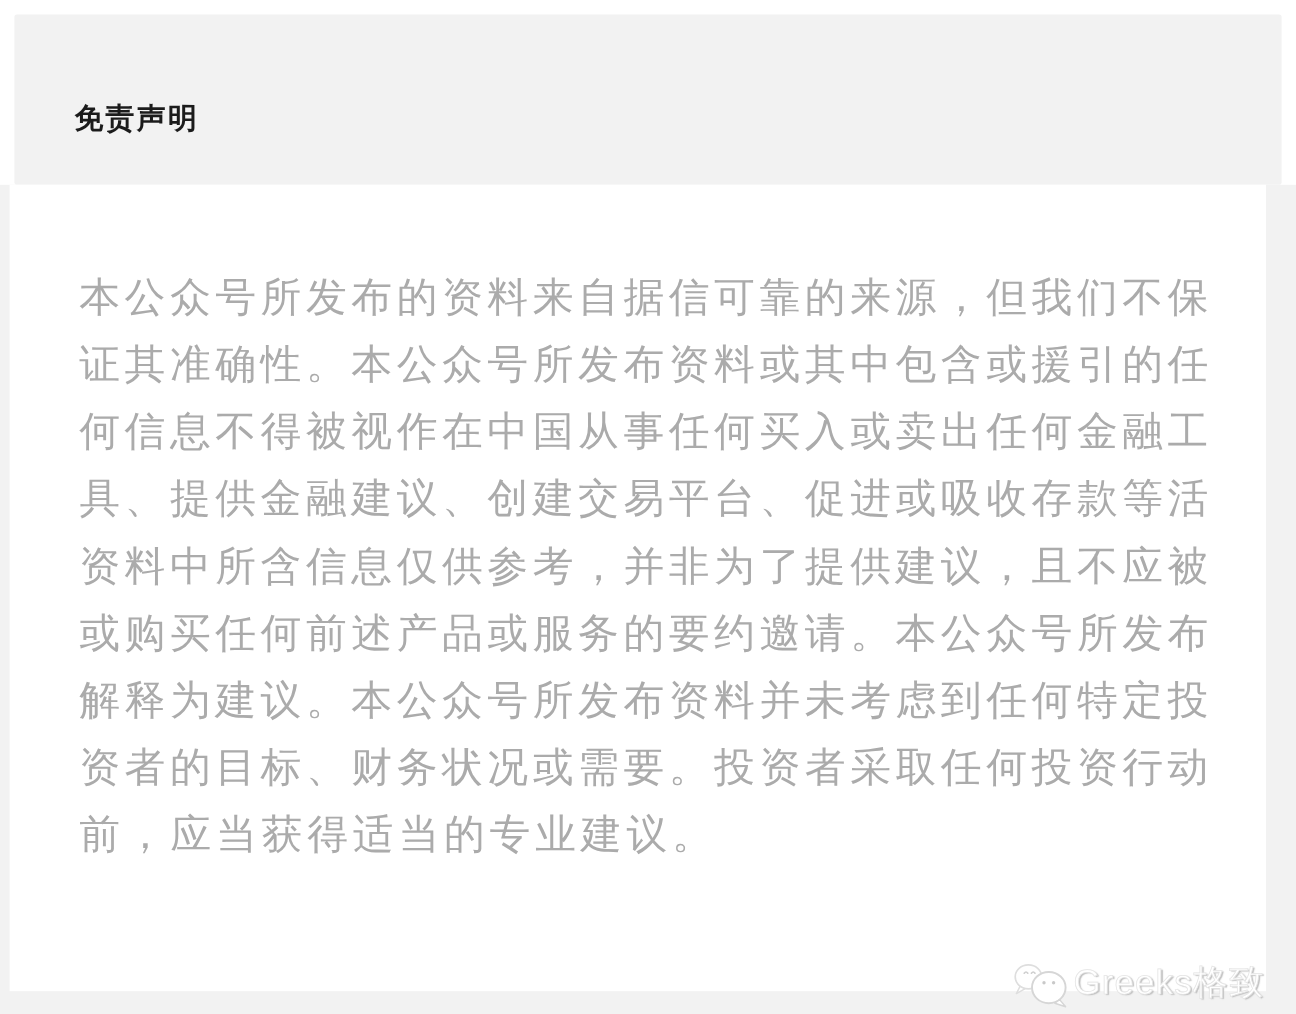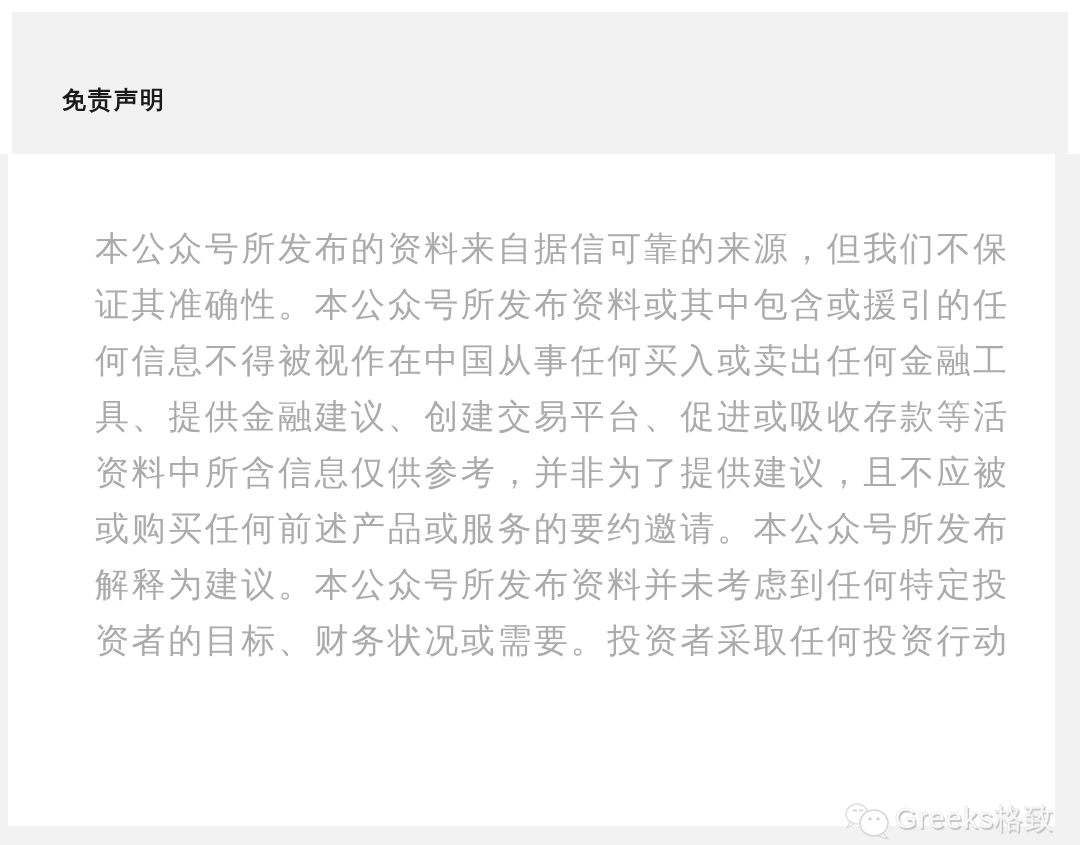--- a/index.html
+++ b/index.html
@@ -54,21 +54,20 @@
   .line {
     font-size: 34px;
     line-height: 56px;
     height: 56px;
     color: var(--body-text);
     font-weight: 400;
     text-align: justify;
     text-align-last: justify;
     text-justify: inter-ideograph;
     white-space: nowrap;
-    margin-left: 29px;
   }
   .line.last {
     text-align-last: left;
     letter-spacing: 4px;
   }
   .watermark {
     position: absolute;
     right: 26px; bottom: 4px;
     display: flex;
     align-items: center;
@@ -96,20 +95,21 @@
   <div class="content-wrap">
     <div class="card">
       <div class="line">本公众号所发布的资料来自据信可靠的来源，但我们不保</div>
       <div class="line">证其准确性。本公众号所发布资料或其中包含或援引的任</div>
       <div class="line">何信息不得被视作在中国从事任何买入或卖出任何金融工</div>
       <div class="line">具、提供金融建议、创建交易平台、促进或吸收存款等活</div>
       <div class="line">资料中所含信息仅供参考，并非为了提供建议，且不应被</div>
       <div class="line">或购买任何前述产品或服务的要约邀请。本公众号所发布</div>
       <div class="line">解释为建议。本公众号所发布资料并未考虑到任何特定投</div>
       <div class="line">资者的目标、财务状况或需要。投资者采取任何投资行动</div>
+      <div class="line last">前，应当获得适当的专业建议。</div>
     </div>
   </div>
 
   <div class="watermark">
     <svg class="logo-icon" width="52" height="44" viewBox="0 0 52 44" xmlns="http://www.w3.org/2000/svg">
 
       <ellipse cx="14" cy="17" rx="11" ry="10" fill="#ffffff" stroke="#dedede" stroke-width="1.4"></ellipse>
       <path d="M7 25 L4 31 L11 27 Z" fill="#ffffff" stroke="#dedede" stroke-width="1.2" stroke-linejoin="round"></path>
       <path d="M10.5 14 q1.5 -2 3 0" fill="none" stroke="#cfcfcf" stroke-width="1.4" stroke-linecap="round"></path>
       <path d="M16.5 14 q1.5 -2 3 0" fill="none" stroke="#cfcfcf" stroke-width="1.4" stroke-linecap="round"></path>

